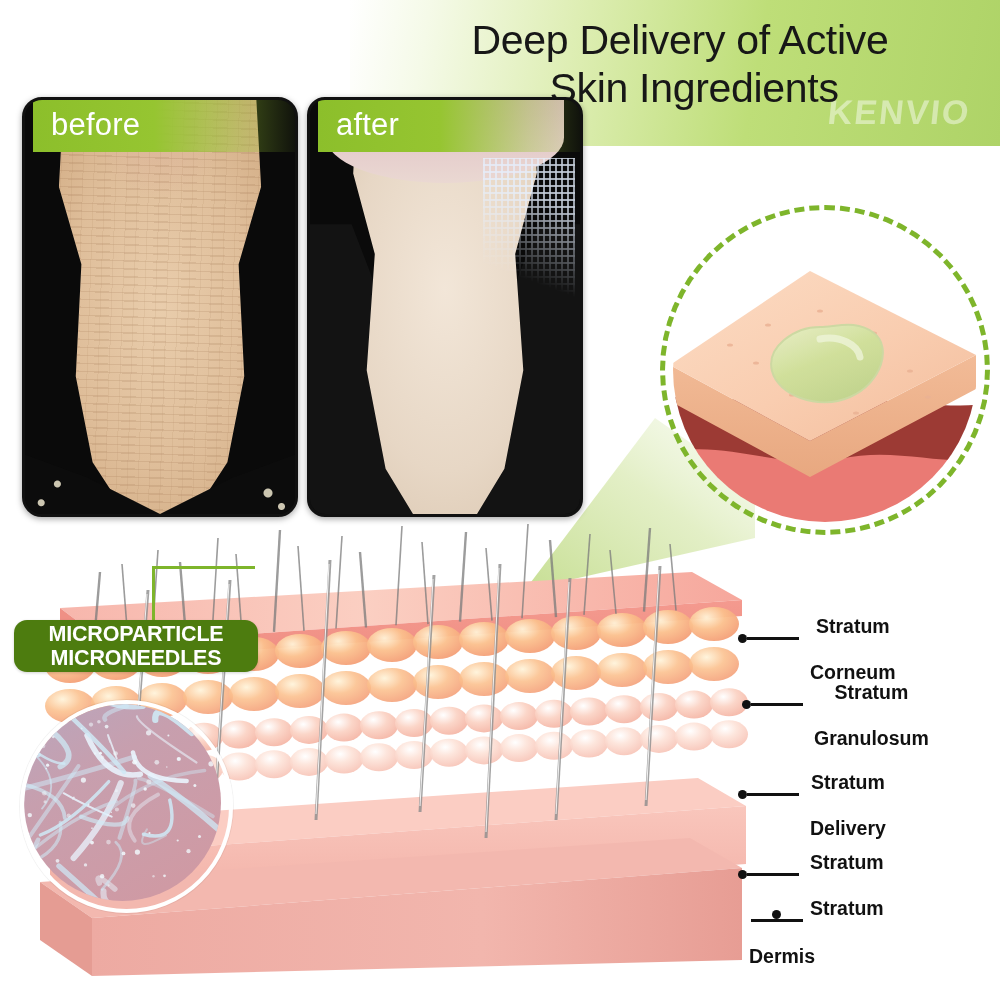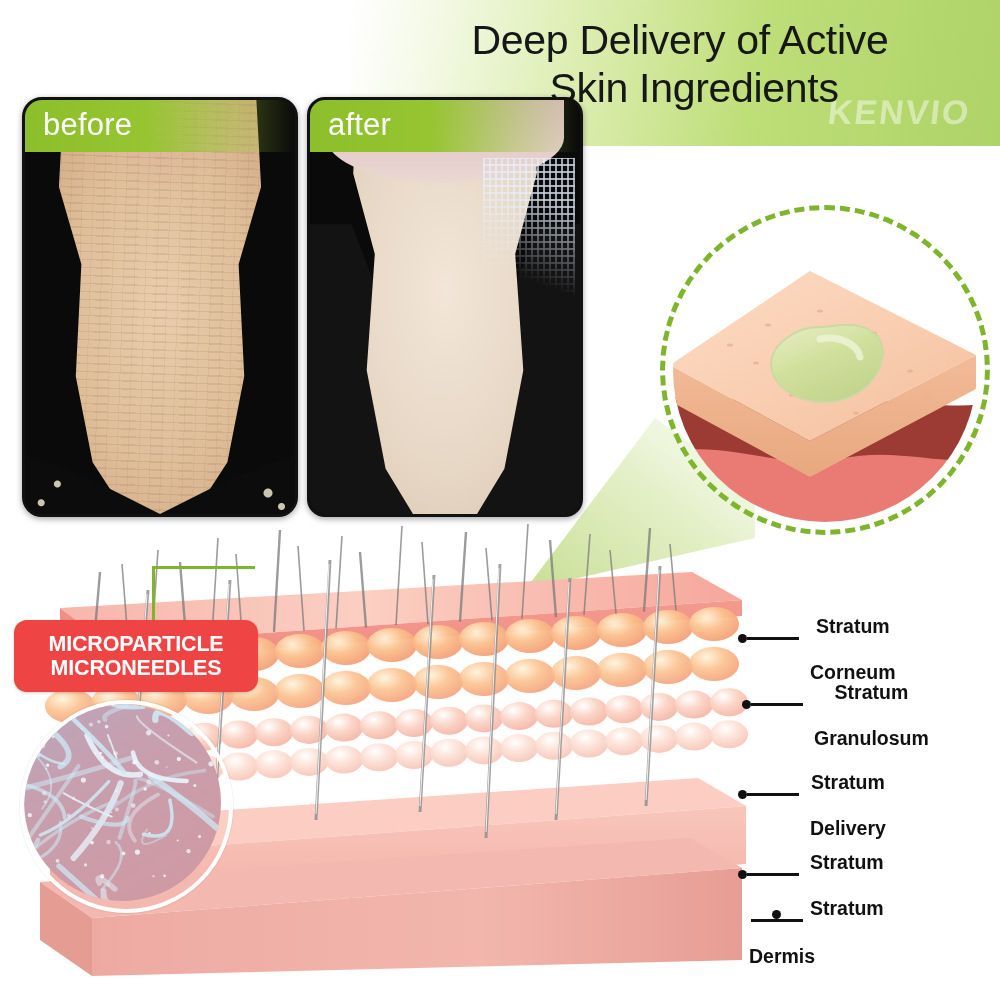--- a/index.html
+++ b/index.html
@@ -22,21 +22,21 @@
     letter-spacing:-.3px;}
   .title span{display:block;}
   .title .l2{padding-left:28px;}
 
   
   .photo{position:absolute;border-radius:20px;overflow:hidden;background:#0a0a0a;
     box-shadow:0 2px 6px rgba(0,0,0,.35);z-index:5;border:3px solid #111;}
   #photo-before{left:22px;top:97px;width:270px;height:414px;}
   #photo-after{left:307px;top:97px;width:270px;height:414px;border-radius:18px;}
   .ph-img{position:absolute;inset:0;}
-  .ph-tag{position:absolute;left:0;top:0;width:100%;height:52px;z-index:3;
+  .ph-tag{position:absolute;left:8px;top:0;width:100%;height:52px;z-index:3;
     background:linear-gradient(90deg,#8cbf2b 0%,#96c531 45%,rgba(150,197,49,.35) 78%,rgba(150,197,49,0) 100%);}
   .ph-tag b{position:absolute;left:18px;top:7px;color:#fff;font-size:31px;
     font-weight:normal;letter-spacing:.2px;}
 
   
   .neckB{position:absolute;left:50%;top:-4%;width:104%;height:104%;transform:translateX(-50%);
     background:
       radial-gradient(ellipse 40% 30% at 50% 8%, #dcb49a 0%, rgba(220,180,154,0) 62%),
       radial-gradient(ellipse 58% 66% at 50% 52%, #e9cdac 0%, #dfbe9a 55%, #cfa87f 100%);
     clip-path:polygon(16% 0,84% 0,86% 24%,78% 42%,80% 68%,74% 88%,62% 100%,38% 100%,26% 88%,20% 68%,22% 42%,14% 24%);}
@@ -69,22 +69,22 @@
   .cone{position:absolute;left:505px;top:418px;width:250px;height:178px;z-index:3;}
 
   
   .magni{position:absolute;left:660px;top:205px;width:330px;height:330px;z-index:6;}
   .dashring{position:absolute;inset:0;border-radius:50%;border:5px dashed #7eb52b;}
 
   
   .skin{position:absolute;left:30px;top:520px;width:740px;height:460px;z-index:4;}
 
   
-  .badge{position:absolute;left:14px;top:620px;width:244px;height:72px;z-index:9;
-    background:#ef4444;border-radius:13px;display:flex;flex-direction:column;
+  .badge{position:absolute;left:14px;top:620px;width:244px;height:52px;z-index:9;
+    background:#4d7c0f;border-radius:13px;display:flex;flex-direction:column;
     align-items:center;justify-content:center;box-shadow:0 1px 3px rgba(0,0,0,.18);}
   .badge b{color:#fff;font-size:21.5px;font-weight:bold;line-height:1.12;letter-spacing:-.2px;}
   .bracket{position:absolute;left:152px;top:566px;width:100px;height:78px;z-index:8;
     border-left:3px solid #7eb52b;border-top:3px solid #7eb52b;}
 
   
   .fiber{position:absolute;left:20px;top:700px;width:205px;height:205px;z-index:10;
     border-radius:50%;overflow:hidden;border:4px solid #fff;
     box-shadow:0 0 0 1px rgba(0,0,0,.05);}
 

